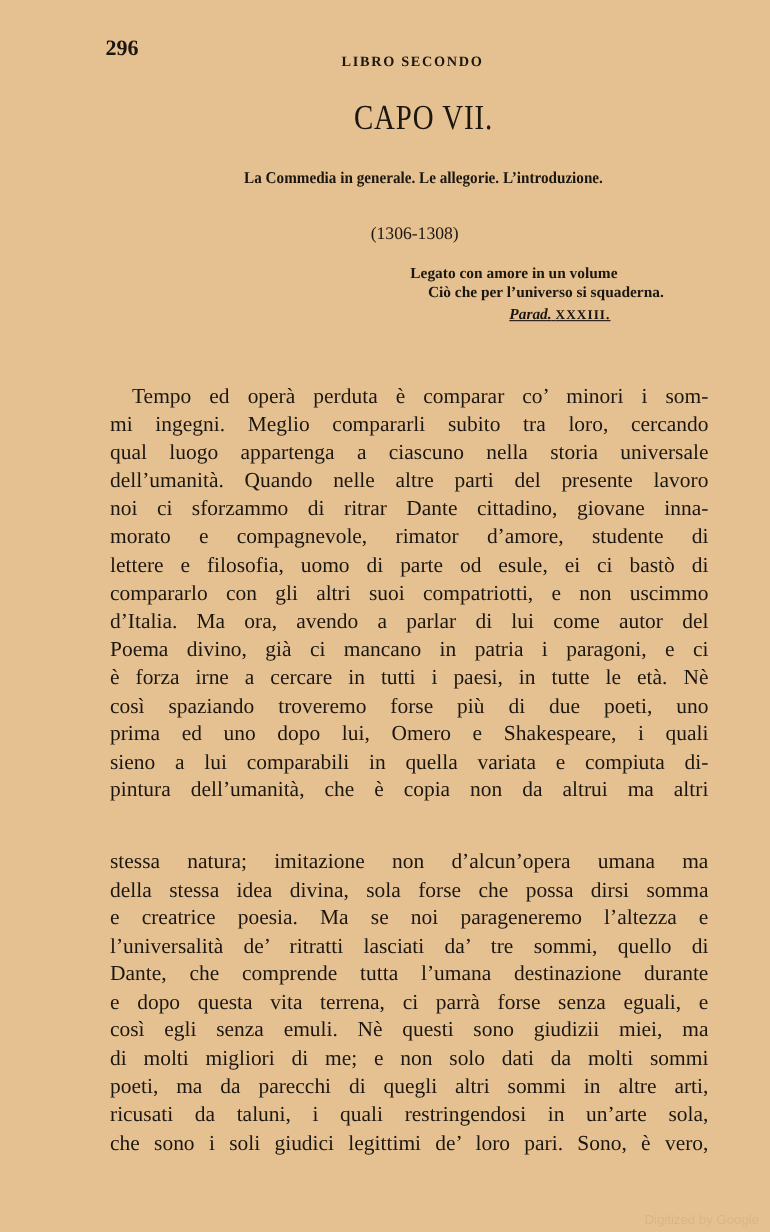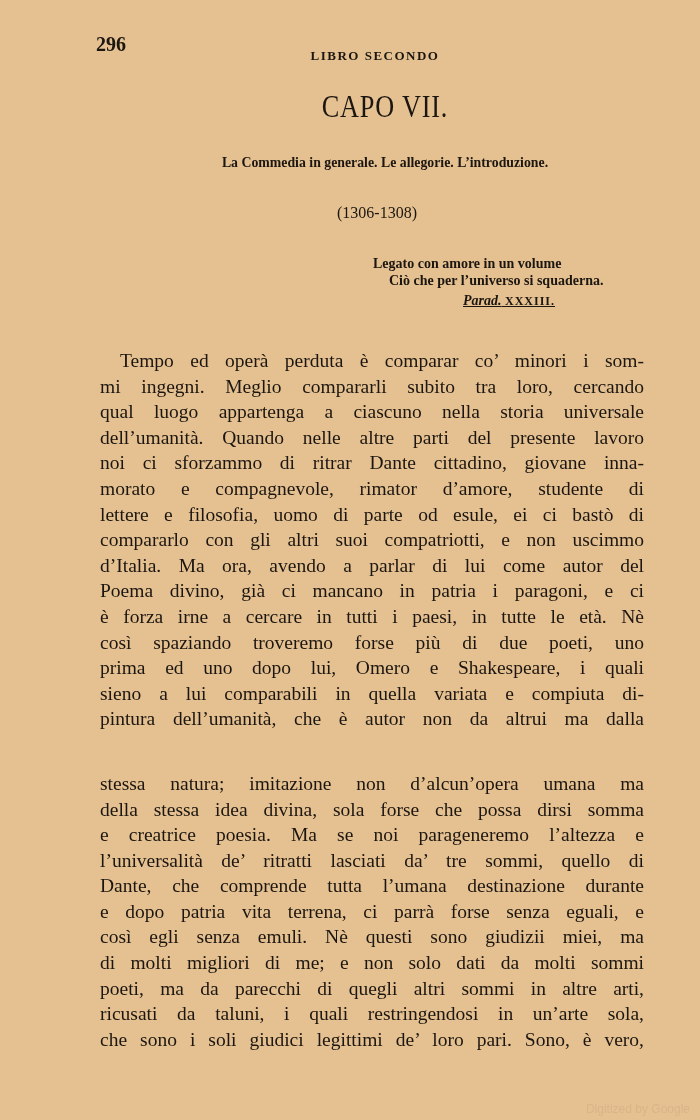--- a/index.html
+++ b/index.html
@@ -69,21 +69,21 @@
       width: 700px;
       top: 204px;
       text-align: center;
       font-size: 16px;
       padding-left: 54px;
       box-sizing: border-box;
     }
     .epigraph {
       position: absolute;
       left: 373px;
-      top: 255px;
+      top: 241px;
       font-size: 14px;
       font-weight: bold;
       line-height: 17px;
     }
     .epigraph .line2 {
       padding-left: 16px;
     }
     .epigraph .source {
       padding-left: 90px;
       margin-top: 3px;
@@ -144,27 +144,27 @@
   <span class="body-line" style="margin-left:-20px;width:544px;">noi ci sforzammo di ritrar Dante cittadino, giovane inna-</span>
   <span class="body-line" style="margin-left:-20px;width:544px;">morato e compagnevole, rimator d’amore, studente di</span>
   <span class="body-line" style="margin-left:-20px;width:544px;">lettere e filosofia, uomo di parte od esule, ei ci bastò di</span>
   <span class="body-line" style="margin-left:-20px;width:544px;">compararlo con gli altri suoi compatriotti, e non uscimmo</span>
   <span class="body-line" style="margin-left:-20px;width:544px;">d’Italia. Ma ora, avendo a parlar di lui come autor del</span>
   <span class="body-line" style="margin-left:-20px;width:544px;">Poema divino, già ci mancano in patria i paragoni, e ci</span>
   <span class="body-line" style="margin-left:-20px;width:544px;">è forza irne a cercare in tutti i paesi, in tutte le età. Nè</span>
   <span class="body-line" style="margin-left:-20px;width:544px;">così spaziando troveremo forse più di due poeti, uno</span>
   <span class="body-line" style="margin-left:-20px;width:544px;">prima ed uno dopo lui, Omero e Shakespeare, i quali</span>
   <span class="body-line" style="margin-left:-20px;width:544px;">sieno a lui comparabili in quella variata e compiuta di-</span>
-  <span class="body-line" style="margin-left:-20px;width:544px;">pintura dell’umanità, che è autor non da altrui ma dalla</span>
+  <span class="body-line" style="margin-left:-20px;width:544px;">pintura dell’umanità, che è copia non da altrui ma altri</span>
   <span class="body-line" style="margin-left:-20px;width:544px;margin-top:39px;">stessa natura; imitazione non d’alcun’opera umana ma</span>
   <span class="body-line" style="margin-left:-20px;width:544px;">della stessa idea divina, sola forse che possa dirsi somma</span>
   <span class="body-line" style="margin-left:-20px;width:544px;">e creatrice poesia. Ma se noi parageneremo l’altezza e</span>
   <span class="body-line" style="margin-left:-20px;width:544px;">l’universalità de’ ritratti lasciati da’ tre sommi, quello di</span>
   <span class="body-line" style="margin-left:-20px;width:544px;">Dante, che comprende tutta l’umana destinazione durante</span>
-  <span class="body-line" style="margin-left:-20px;width:544px;">e dopo patria vita terrena, ci parrà forse senza eguali, e</span>
+  <span class="body-line" style="margin-left:-20px;width:544px;">e dopo questa vita terrena, ci parrà forse senza eguali, e</span>
   <span class="body-line" style="margin-left:-20px;width:544px;">così egli senza emuli. Nè questi sono giudizii miei, ma</span>
   <span class="body-line" style="margin-left:-20px;width:544px;">di molti migliori di me; e non solo dati da molti sommi</span>
   <span class="body-line" style="margin-left:-20px;width:544px;">poeti, ma da parecchi di quegli altri sommi in altre arti,</span>
   <span class="body-line" style="margin-left:-20px;width:544px;">ricusati da taluni, i quali restringendosi in un’arte sola,</span>
   <span class="body-line" style="margin-left:-20px;width:544px;">che sono i soli giudici legittimi de’ loro pari. Sono, è vero,</span>
 </div>
 
 <div class="watermark">Digitized by Google</div>
 
 </body></html>

